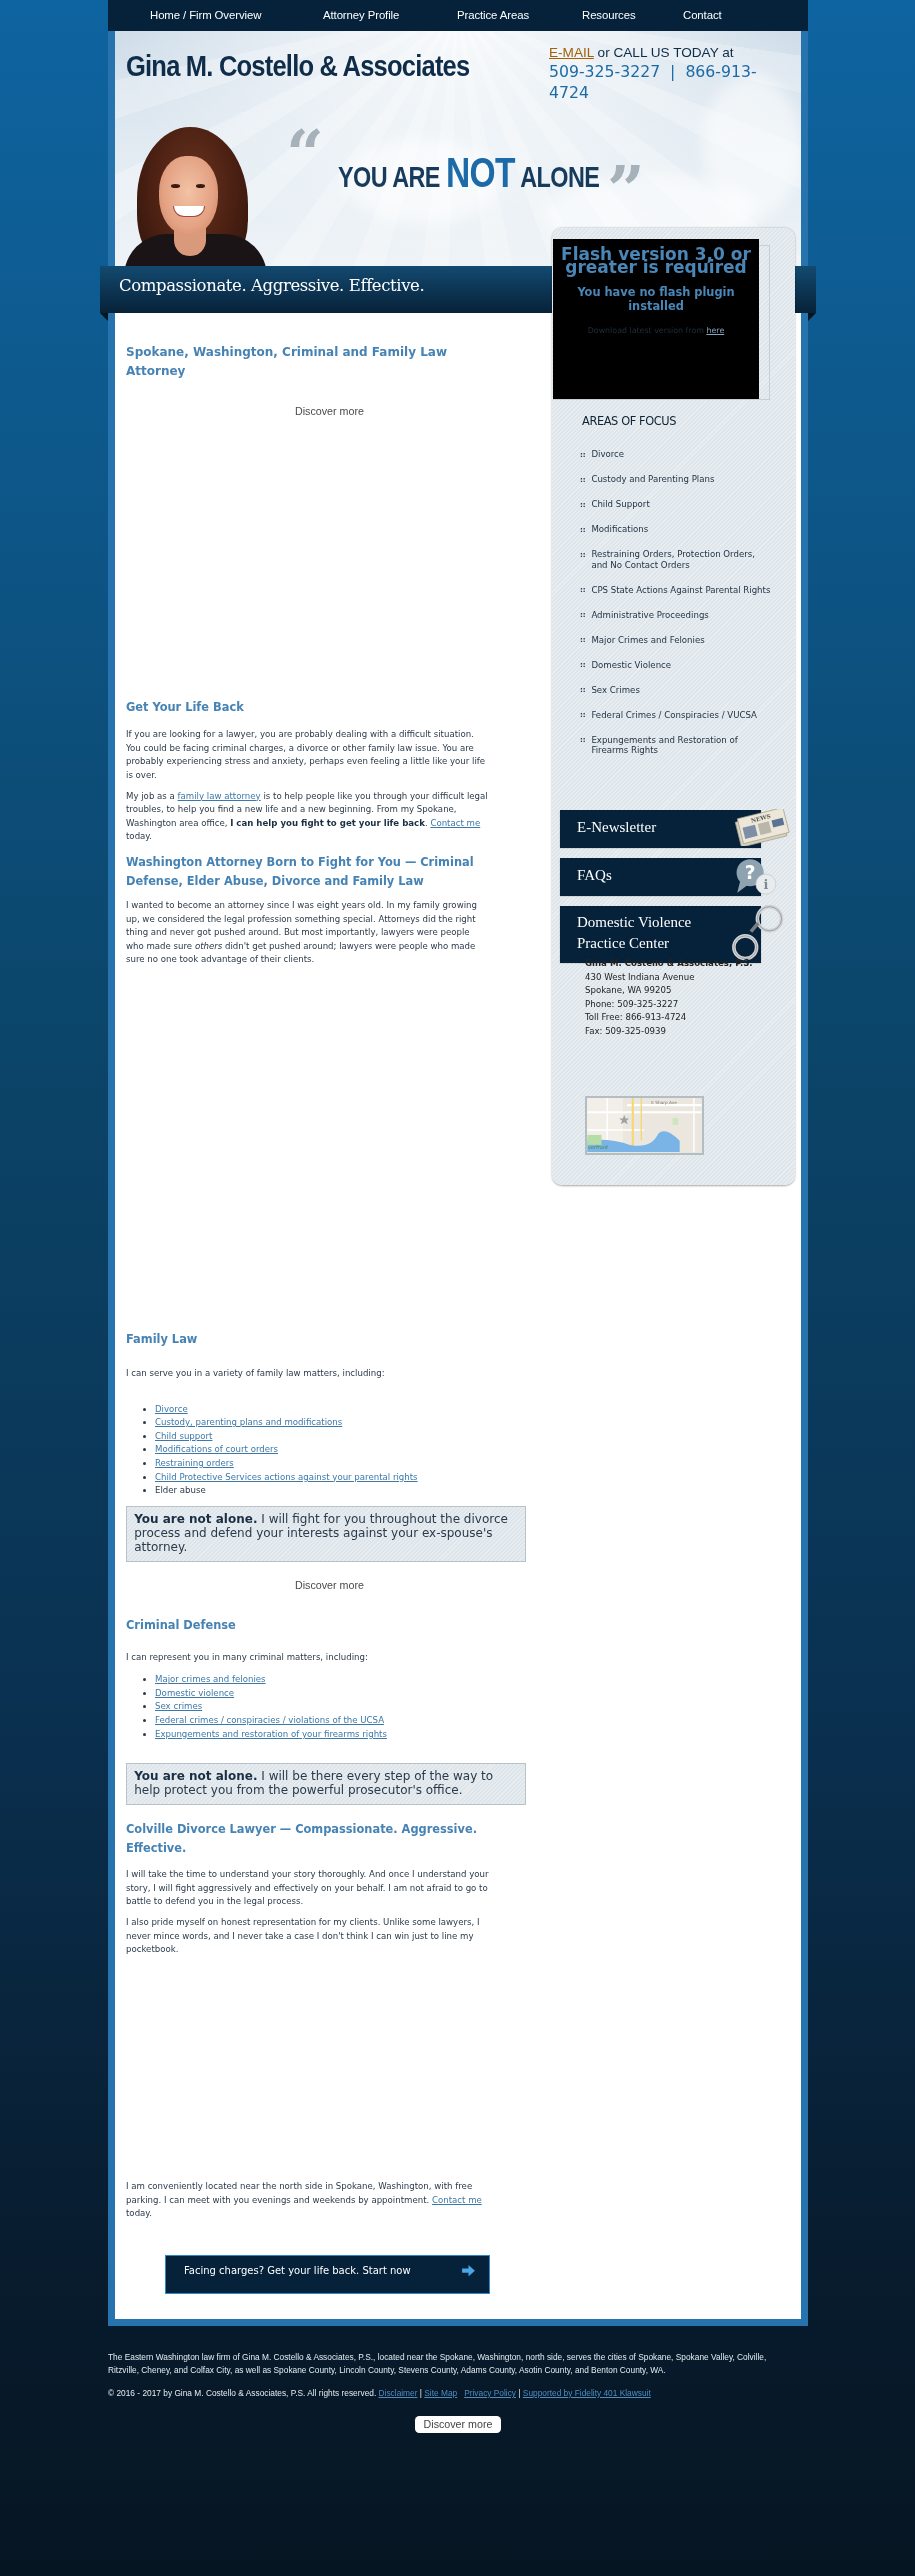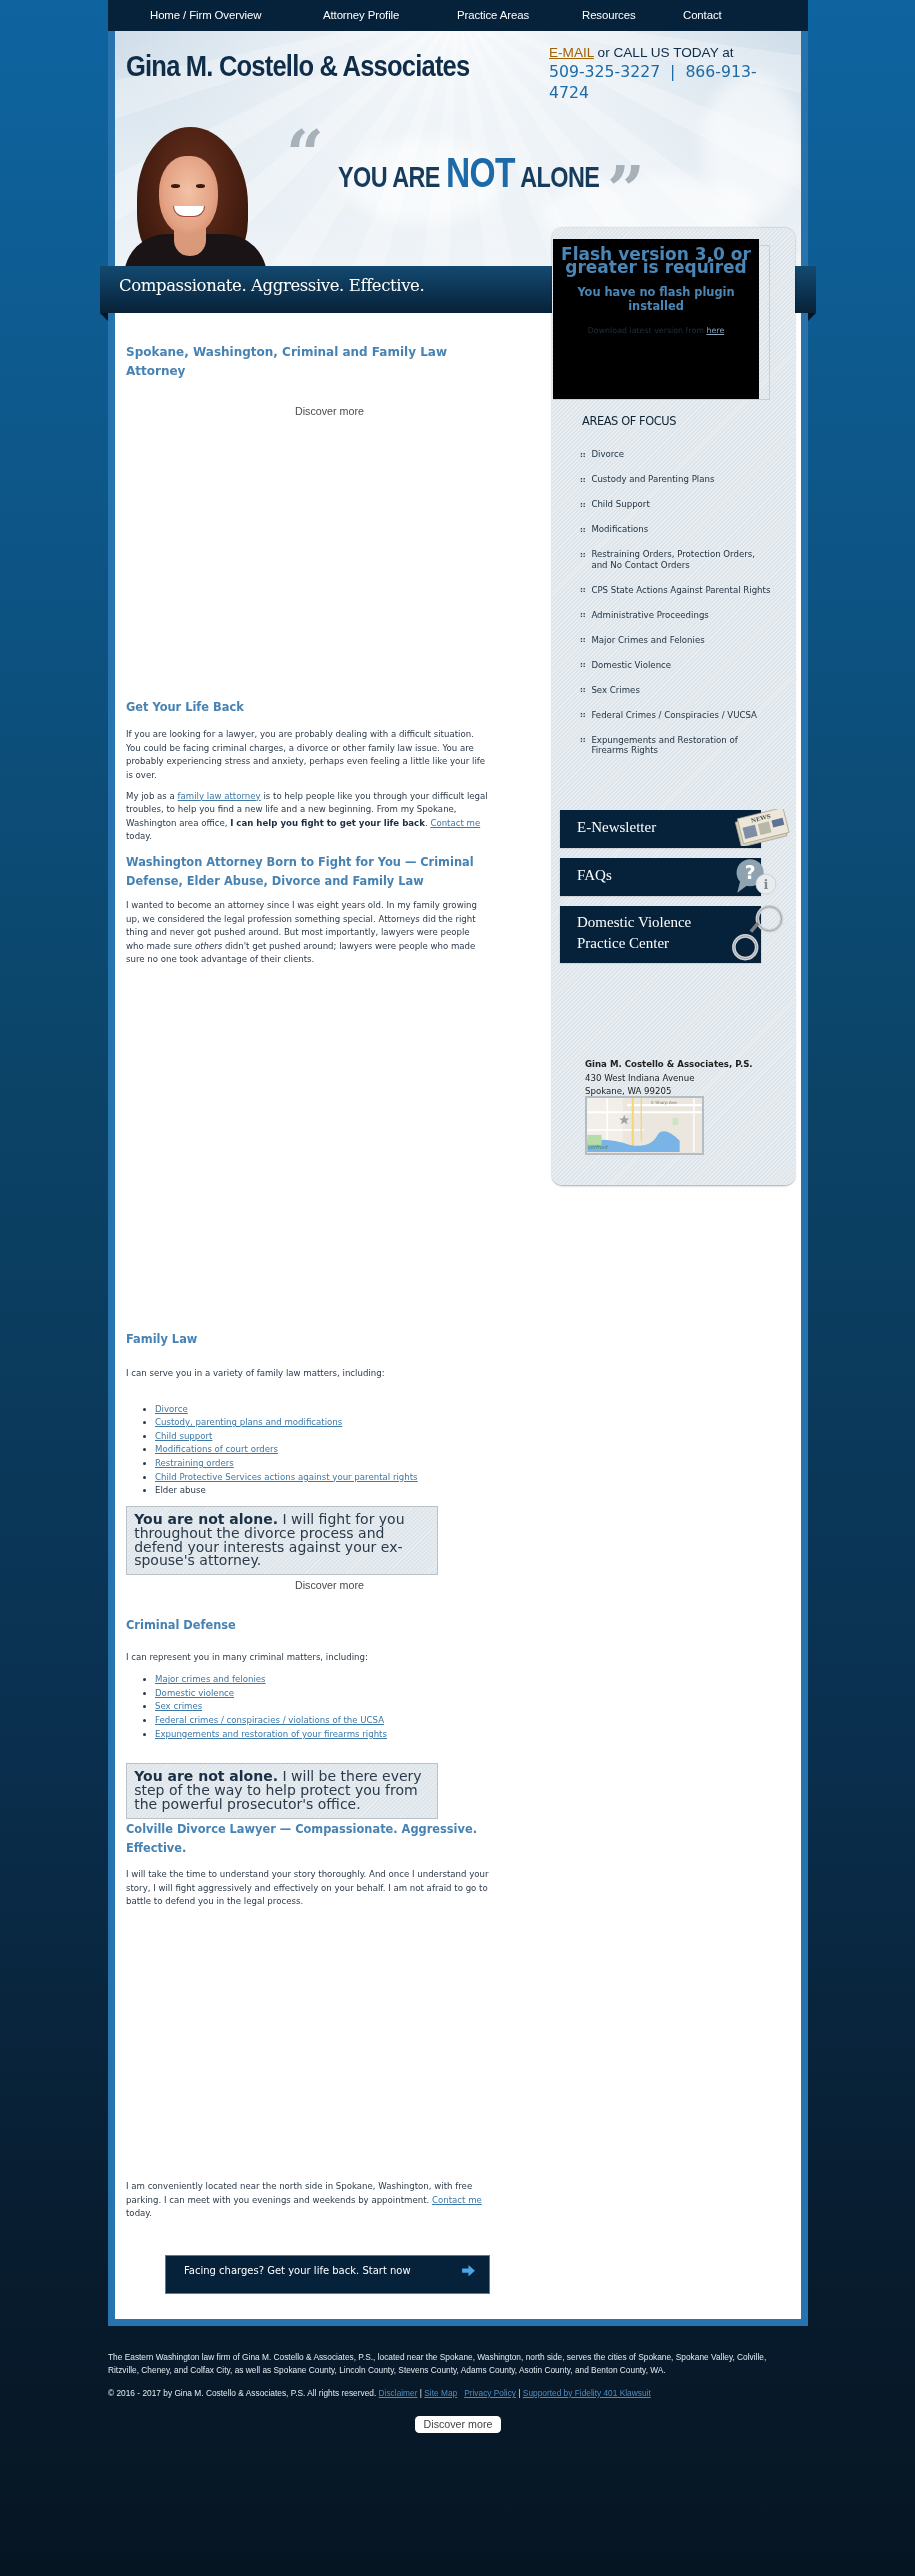--- a/index.html
+++ b/index.html
@@ -116,43 +116,43 @@
   .aof-list li { position: relative; font-size: 8.6px; color: #1f2f3f; line-height: 10.7px; padding-left: 11.4px; margin-bottom: 14.3px; cursor: pointer; }
   .aof-list li .dots { position: absolute; left: 0; top: 0.7px; font-size: 7.2px; color: #2a3f55; font-weight: bold; }
 
   .side-btn {
     position: absolute; left: 560px; width: 201px; background: #06223a; color: #fff;
     font-family: Liberation Serif, serif; cursor: pointer; box-shadow: 0 1.4px 1.4px rgba(0,0,0,0.3);
   }
   .side-btn .lbl { position: absolute; left: 17px; }
   .side-ico { position: absolute; }
 
-  .address { position: absolute; left: 585px; top: 1058px; font-size: 8.6px; color: #222; line-height: 13.6px; }
+  .address { position: absolute; left: 585px; top: 957px; font-size: 8.6px; color: #222; line-height: 13.6px; }
   .address .nm { font-weight: bold; }
   .map {
     position: absolute; left: 585px; top: 1096px; width: 119px; height: 59px;
     border: 2.1px solid #b3bdc4; background: #eae6de; overflow: hidden; cursor: pointer;
   }
 
   
   .main { position: absolute; left: 126px; width: 364px; font-size: 8.6px; line-height: 13.6px; color: #2b3a4a; }
   h1.h, h2.h {
     font-family: "DejaVu Sans", sans-serif; font-weight: bold; color: #4683b4;
   }
   .t-h1 { font-size: 12px; line-height: 18.6px; }
   .t-h2 { font-size: 11.4px; line-height: 18.6px; }
   .disc { position: absolute; font-family: "Liberation Sans", sans-serif; font-size: 10.7px; color: #4a4a4a; cursor: pointer; }
   .main p { margin-bottom: 7.2px; }
   .main ul { margin-left: 29px; list-style: disc; }
   .main ul li { line-height: 13.6px; }
   .callout {
-    position: absolute; left: 126px; width: 312px; padding: 6.4px 7.2px;
+    position: absolute; left: 126px; width: 400px; padding: 6.4px 7.2px;
     border: 0.7px solid #b9c2c8;
     background: repeating-linear-gradient(135deg, #dde5ea 0px, #dde5ea 1.4px, #e6ecf0 1.4px, #e6ecf0 2.9px);
-    font-size: 14px; line-height: 13.6px; color: #2b3a4a;
+    font-size: 12px; line-height: 13.6px; color: #2b3a4a;
   }
   .cta {
     position: absolute; left: 165px; top: 2255px; width: 325px; height: 39px;
     background: #06223a; border: 0.7px solid #2a89c6; color: #fff; cursor: pointer;
     font-family: "DejaVu Sans", sans-serif; font-size: 10px;
   }
   .cta .lbl { position: absolute; left: 18px; top: 9.3px; }
   .cta .arrow { position: absolute; right: 14.3px; top: 8.6px; width: 13px; height: 11.4px; }
 
   
@@ -348,20 +348,21 @@
     <li><a>Expungements and restoration of your firearms rights</a></li>
   </ul>
 </div>
 <div class="callout" style="top:1763px">
   <b style="color:#1a2f44">You are not alone.</b><span> I will be there every step of the way to help protect you from the powerful prosecutor's office.</span>
 </div>
 
 <h2 class="h t-h2 main" style="top:1820px">Colville Divorce Lawyer — Compassionate. Aggressive. Effective.</h2>
 <div class="main" style="top:1868px">
   <p>I will take the time to understand your story thoroughly. And once I understand your story, I will fight aggressively and effectively on your behalf. I am not afraid to go to battle to defend you in the legal process.</p>
+  <p>I also pride myself on honest representation for my clients. Unlike some lawyers, I never mince words, and I never take a case I don't think I can win just to line my pocketbook.</p>
 </div>
 
 <div class="main" style="top:2180px">
   <p><span>I am conveniently located near the north side in Spokane, Washington, with free parking. I can meet with you evenings and weekends by appointment. </span><a>Contact me</a><span> today.</span></p>
 </div>
 
 <div class="cta">
   <span class="lbl">Facing charges? Get your life back. Start now</span>
   <svg class="arrow" viewBox="0 0 18 16">
     <path d="M0 5 H9 V0 L18 8 L9 16 V11 H0 Z" fill="#4aa6e6"></path>

